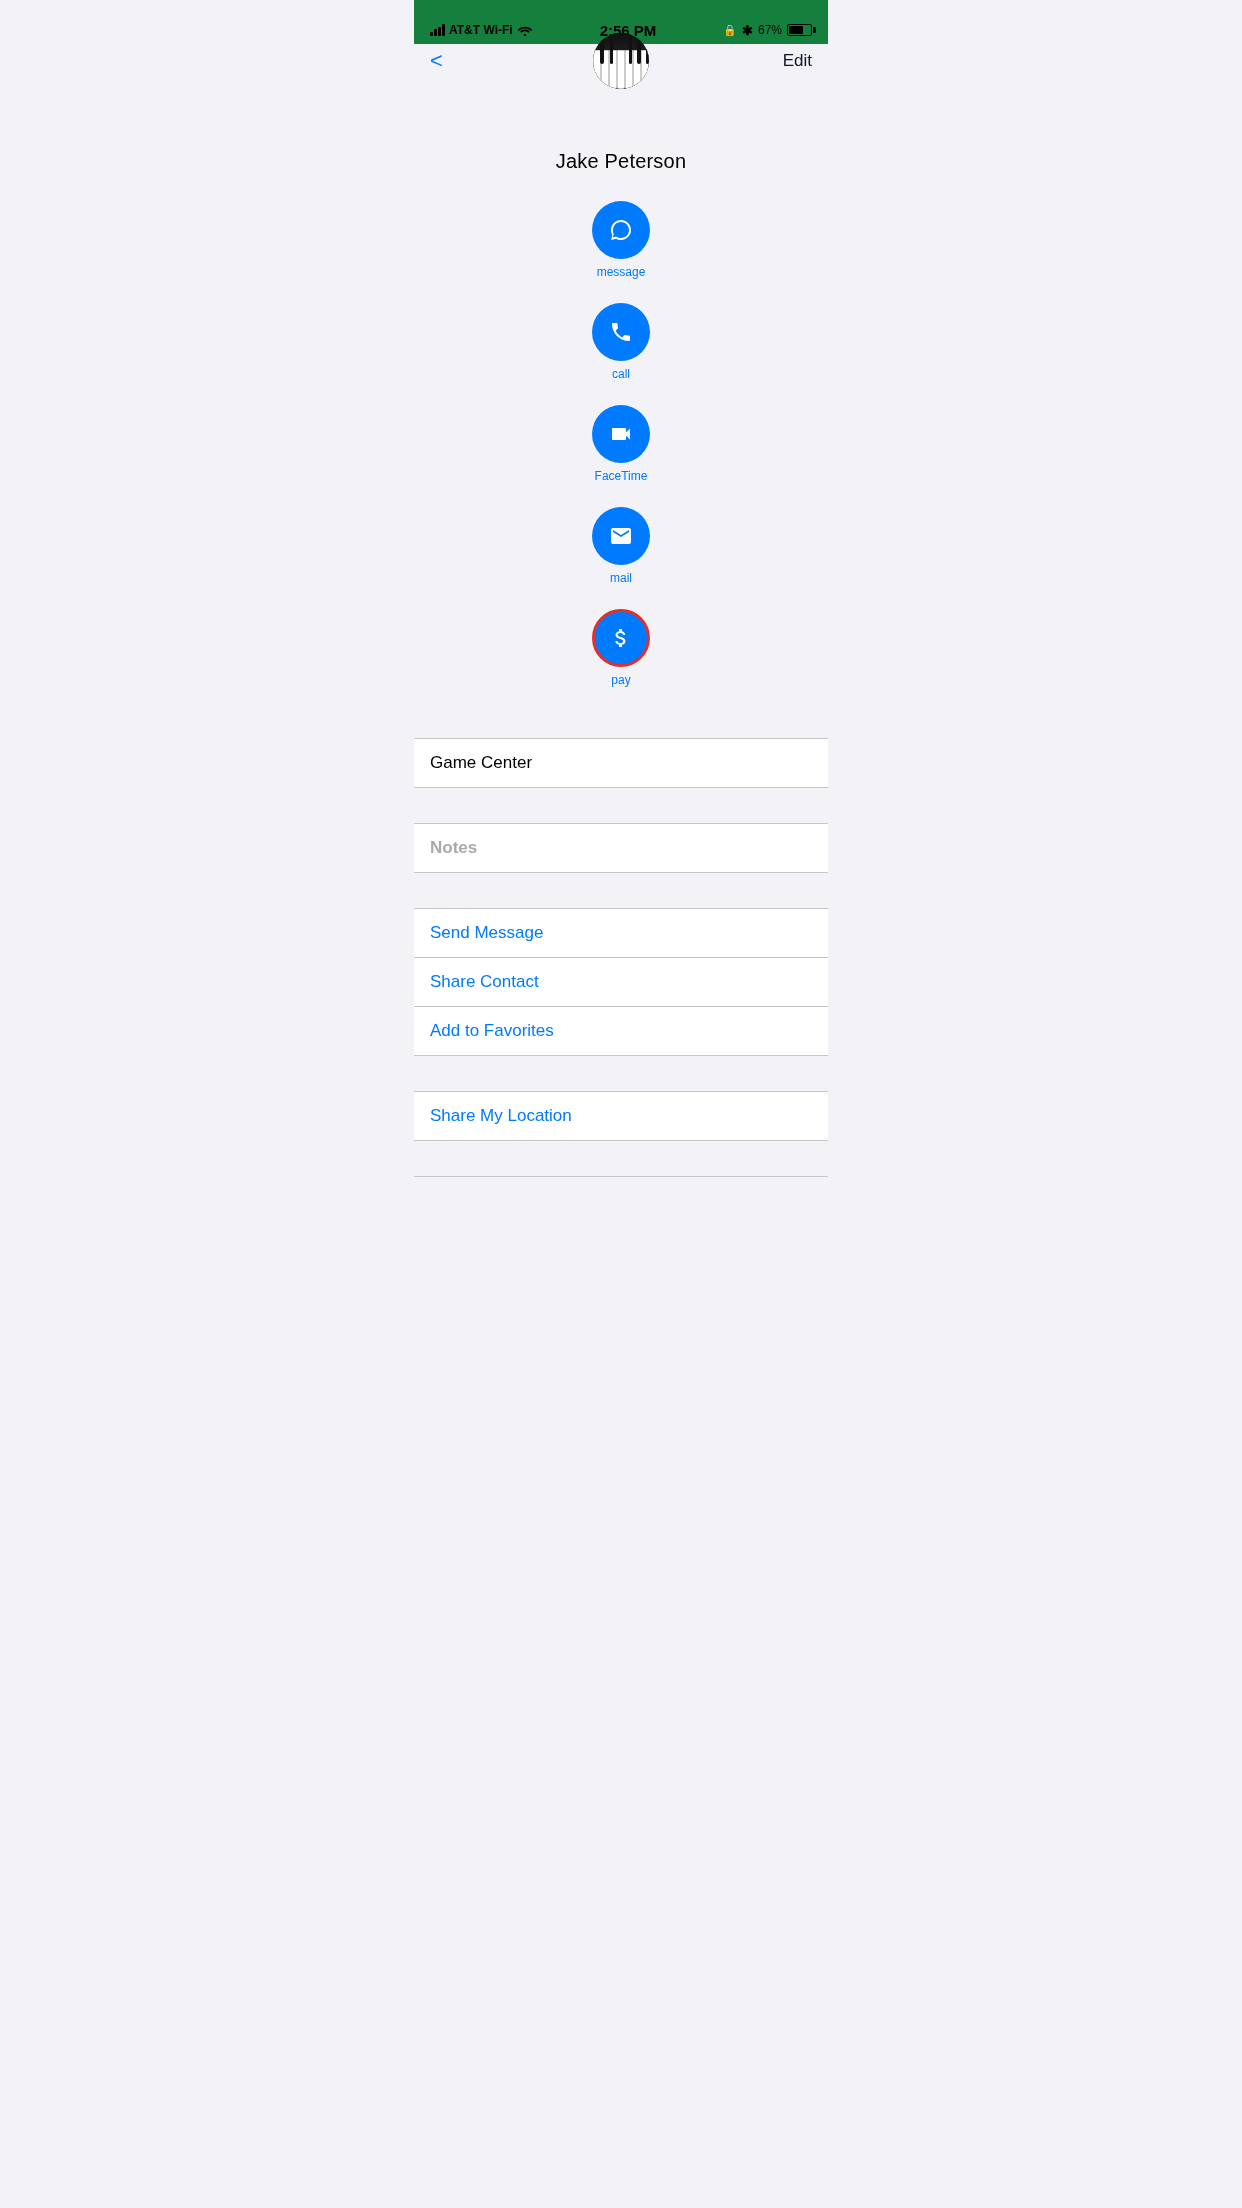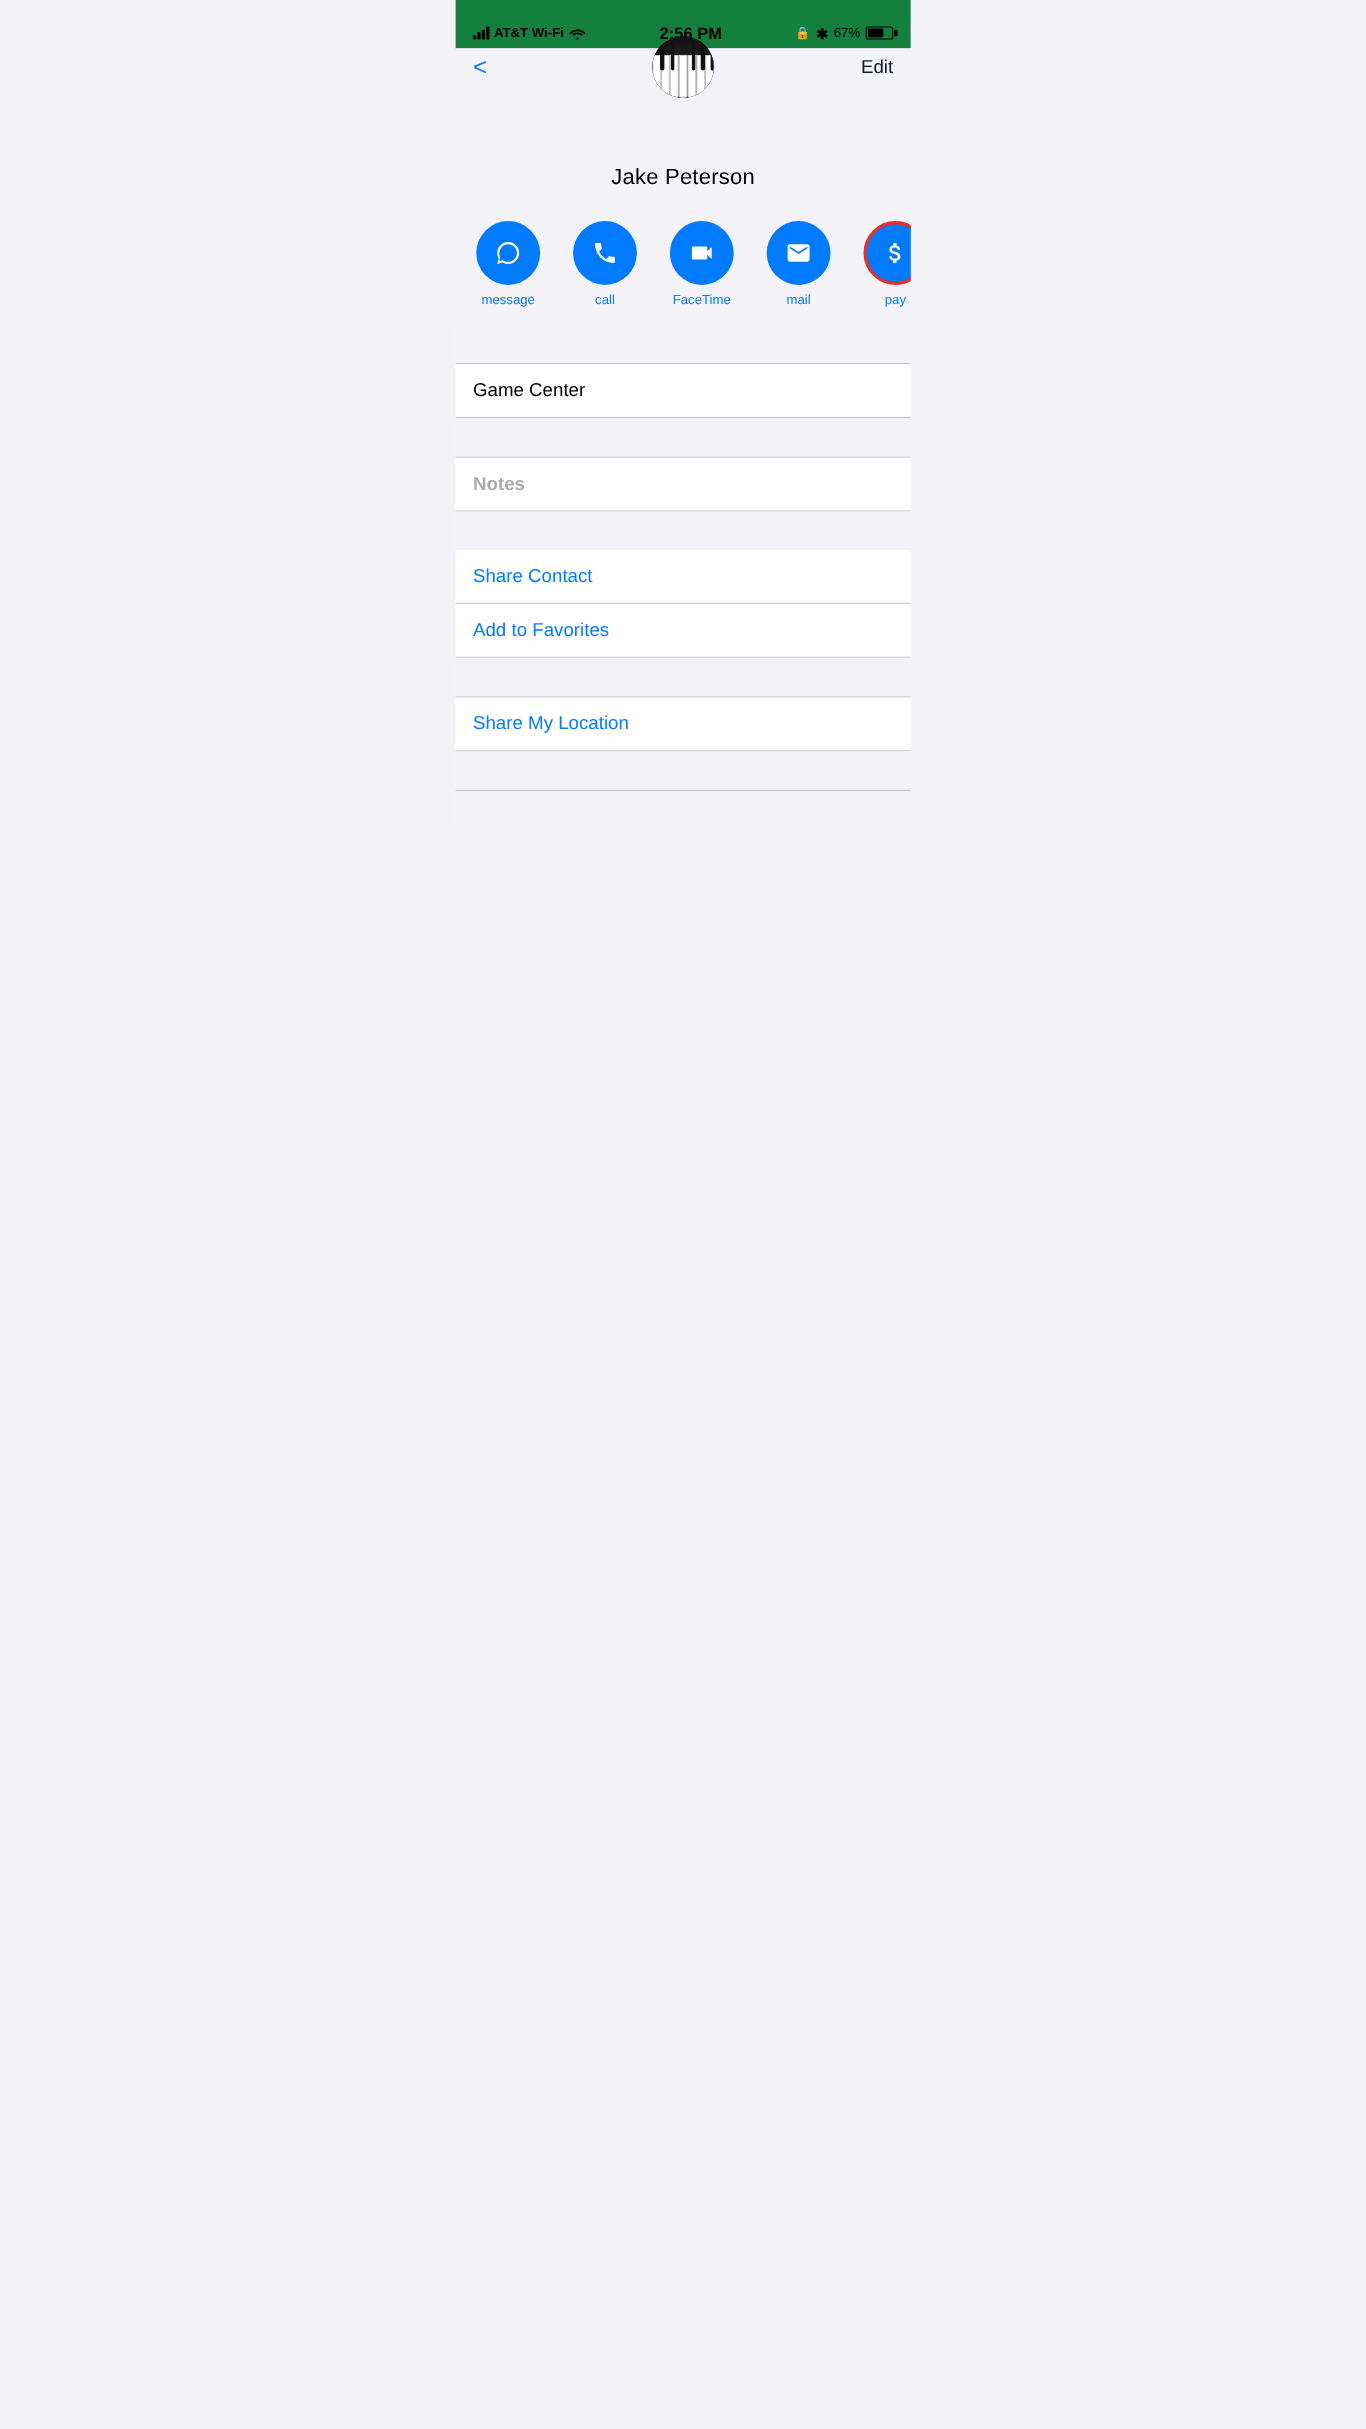--- a/index.html
+++ b/index.html
@@ -172,23 +172,24 @@
       font-size: 20px;
       font-weight: 400;
       color: #000;
       letter-spacing: 0.2px;
     }
 
     
     .action-buttons {
       background: #f2f2f7;
       display: flex;
-      justify-content: space-between;
+      justify-content: center;
       gap: 24px;
       padding: 12px 16px 16px 16px;
+      flex-direction: column;
     }
 
     .action-item {
       display: flex;
       flex-direction: column;
       align-items: center;
       gap: 6px;
       min-width: 64px;
     }
 
@@ -395,20 +396,23 @@
   <div class="section-divider"></div>
 
   <div class="section section-top-border">
     <div class="section-item placeholder">
       <span>Notes</span>
     </div>
   </div>
 
   <div class="section-divider"></div>
 
+  <div class="section section-top-border">
+    <div class="section-item link">Send Message</div>
+  </div>
 
   <div class="section">
     <div class="section-item link">Share Contact</div>
   </div>
 
   <div class="section">
     <div class="section-item link">Add to Favorites</div>
   </div>
 
   <div class="section-divider"></div>

